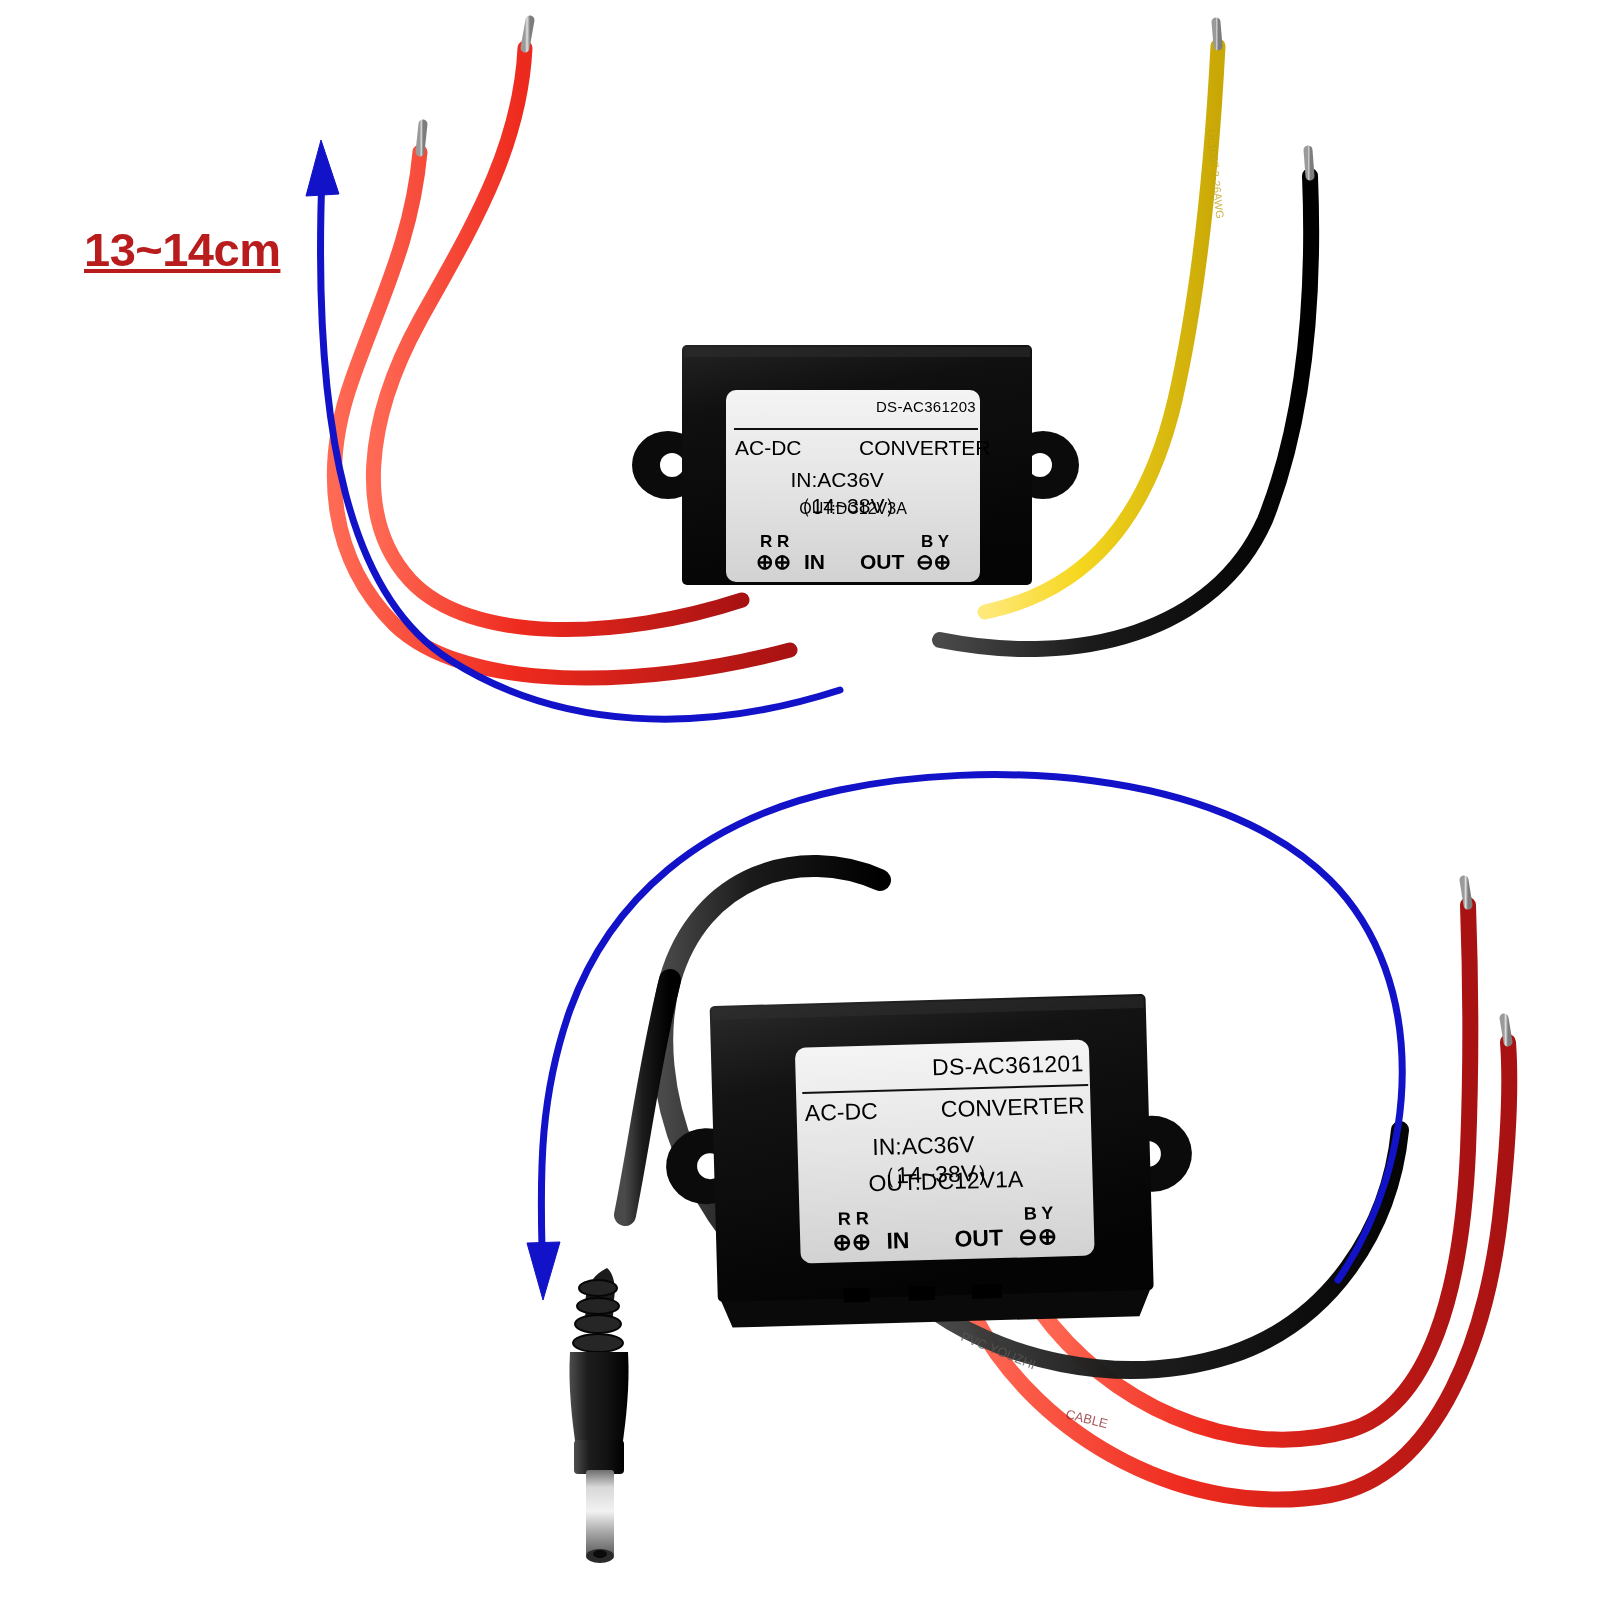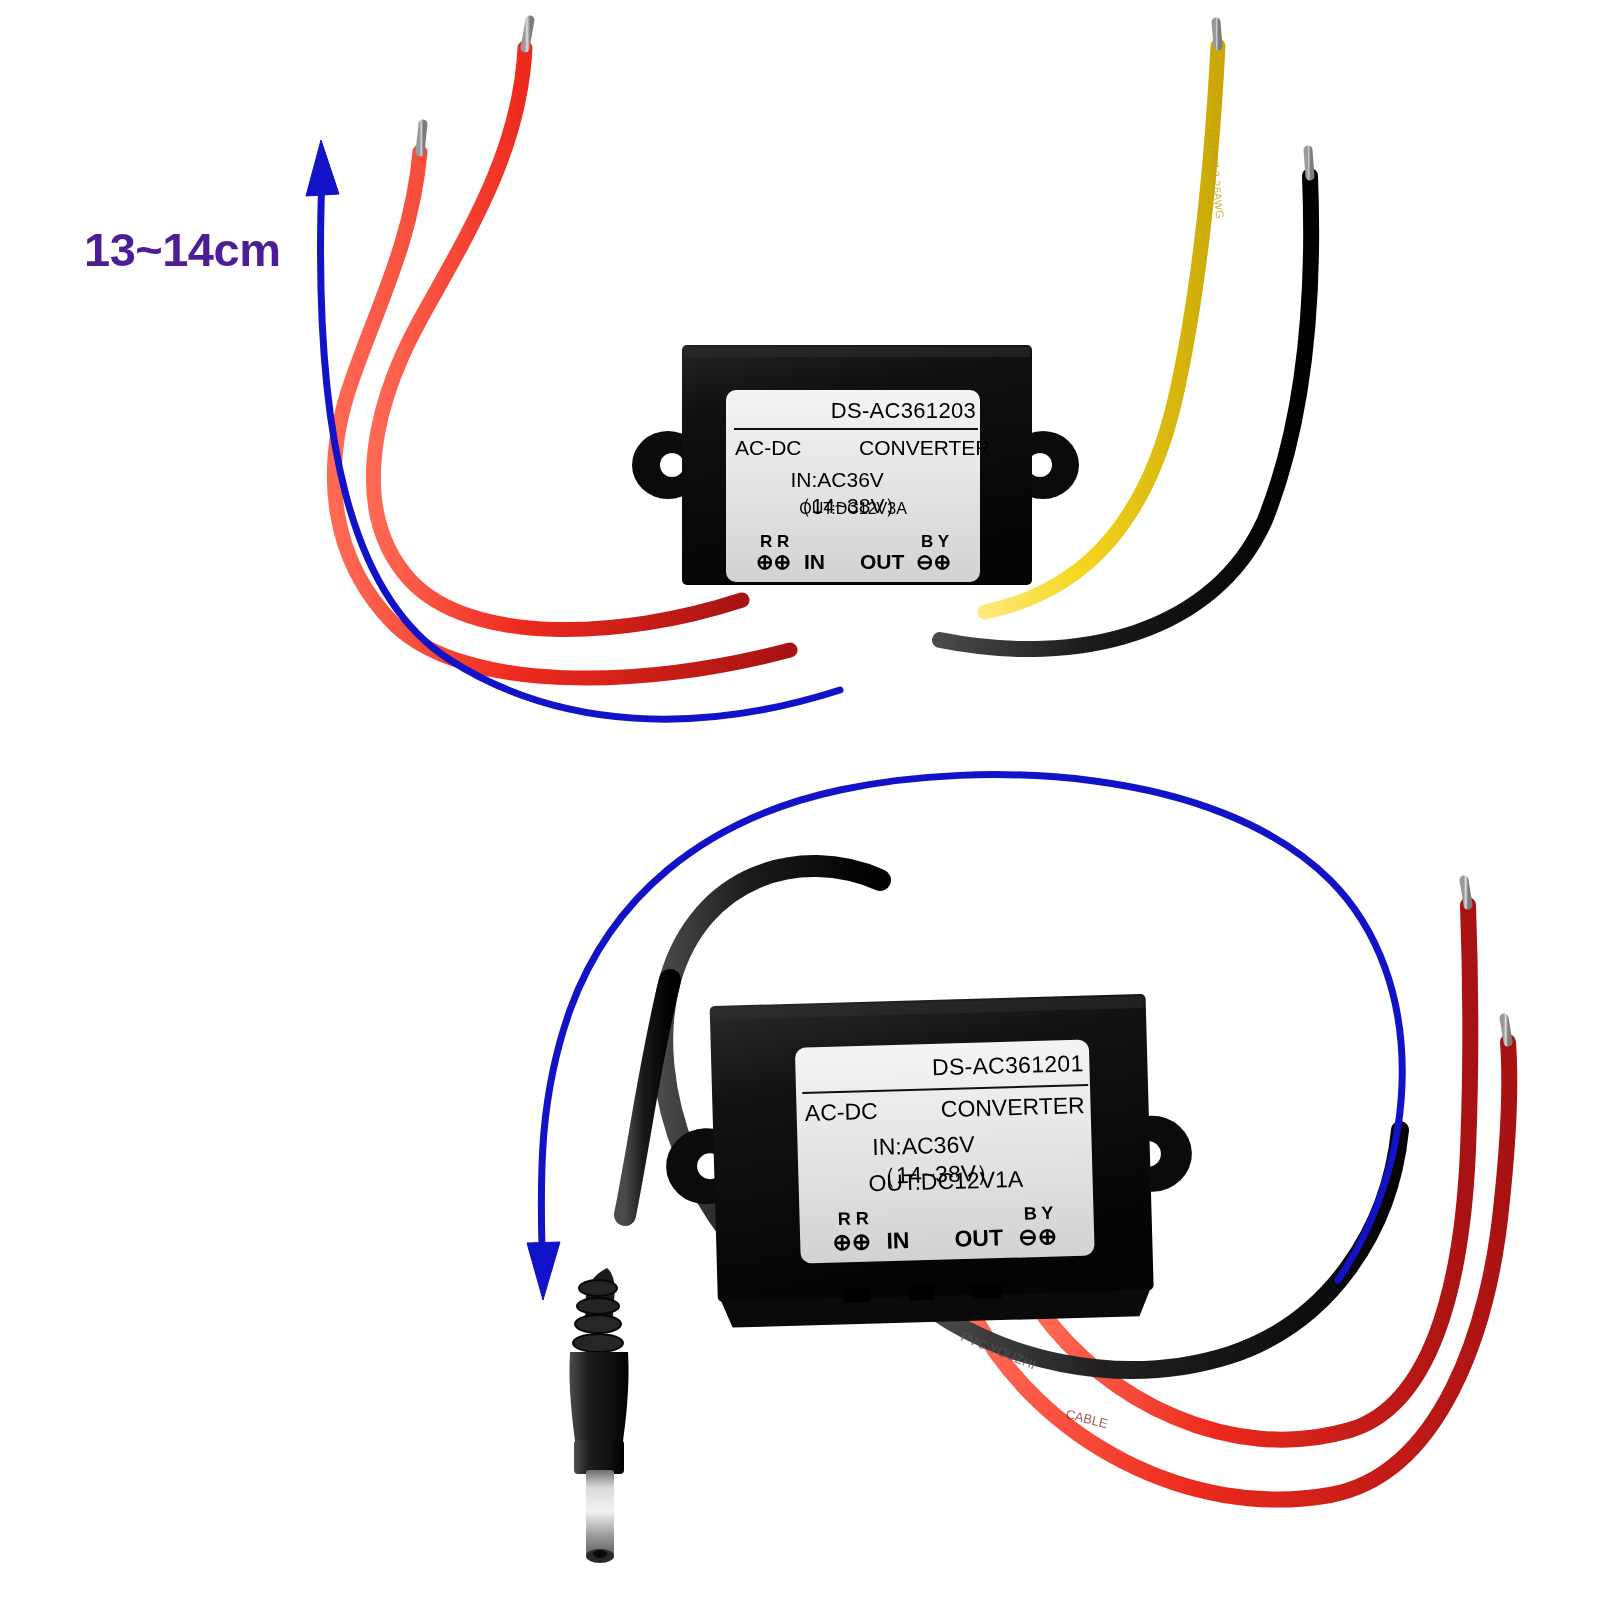--- a/index.html
+++ b/index.html
@@ -8,31 +8,32 @@
     background:#ffffff;
     font-family:"Liberation Sans", sans-serif;
     overflow:hidden;
     position:relative;
   }
   #stage{position:absolute;inset:0;width:1600px;height:1600px;}
   #art{position:absolute;left:0;top:0;width:1600px;height:1600px;}
 
   .ann{
     position:absolute;
-    color:#4c1d95;
+    color:#b91c1c;
     font-weight:bold;
     font-family:"Liberation Sans", sans-serif;
     white-space:nowrap;
     letter-spacing:-0.5px;
+    text-decoration:underline;
   }
   #ann-top{left:84px;top:222px;font-size:47px;}
   #ann-bottom{left:22px;top:1246px;font-size:49px;}
   
   #lbl1{position:absolute;left:728px;top:392px;width:250px;height:186px;}
-  #lbl1 .serial{position:absolute;right:2px;top:6px;font-size:22px;font-weight:normal;letter-spacing:.3px;}
+  #lbl1 .serial{position:absolute;right:2px;top:6px;font-size:15px;font-weight:normal;letter-spacing:.3px;}
   #lbl1 .rule{position:absolute;left:6px;right:0px;top:36px;height:2px;background:#111;}
   #lbl1 .acdc{position:absolute;left:7px;top:44px;font-size:21px;font-weight:normal;}
   #lbl1 .conv{position:absolute;left:131px;top:44px;font-size:21px;font-weight:normal;}
   #lbl1 .inv{position:absolute;left:50%;transform:translateX(-50%);top:76px;font-size:21px;font-weight:normal;}
   #lbl1 .outv{position:absolute;left:50%;transform:translateX(-50%);top:108px;font-size:16px;font-weight:normal;}
   #lbl1 .trm{position:absolute;font-size:17px;font-weight:bold;}
   #lbl1 .trm2{position:absolute;font-size:21px;font-weight:bold;}
 
   
   #lbl2{position:absolute;left:800px;top:1046px;width:290px;height:212px;transform:rotate(-1.6deg);transform-origin:50% 50%;}

